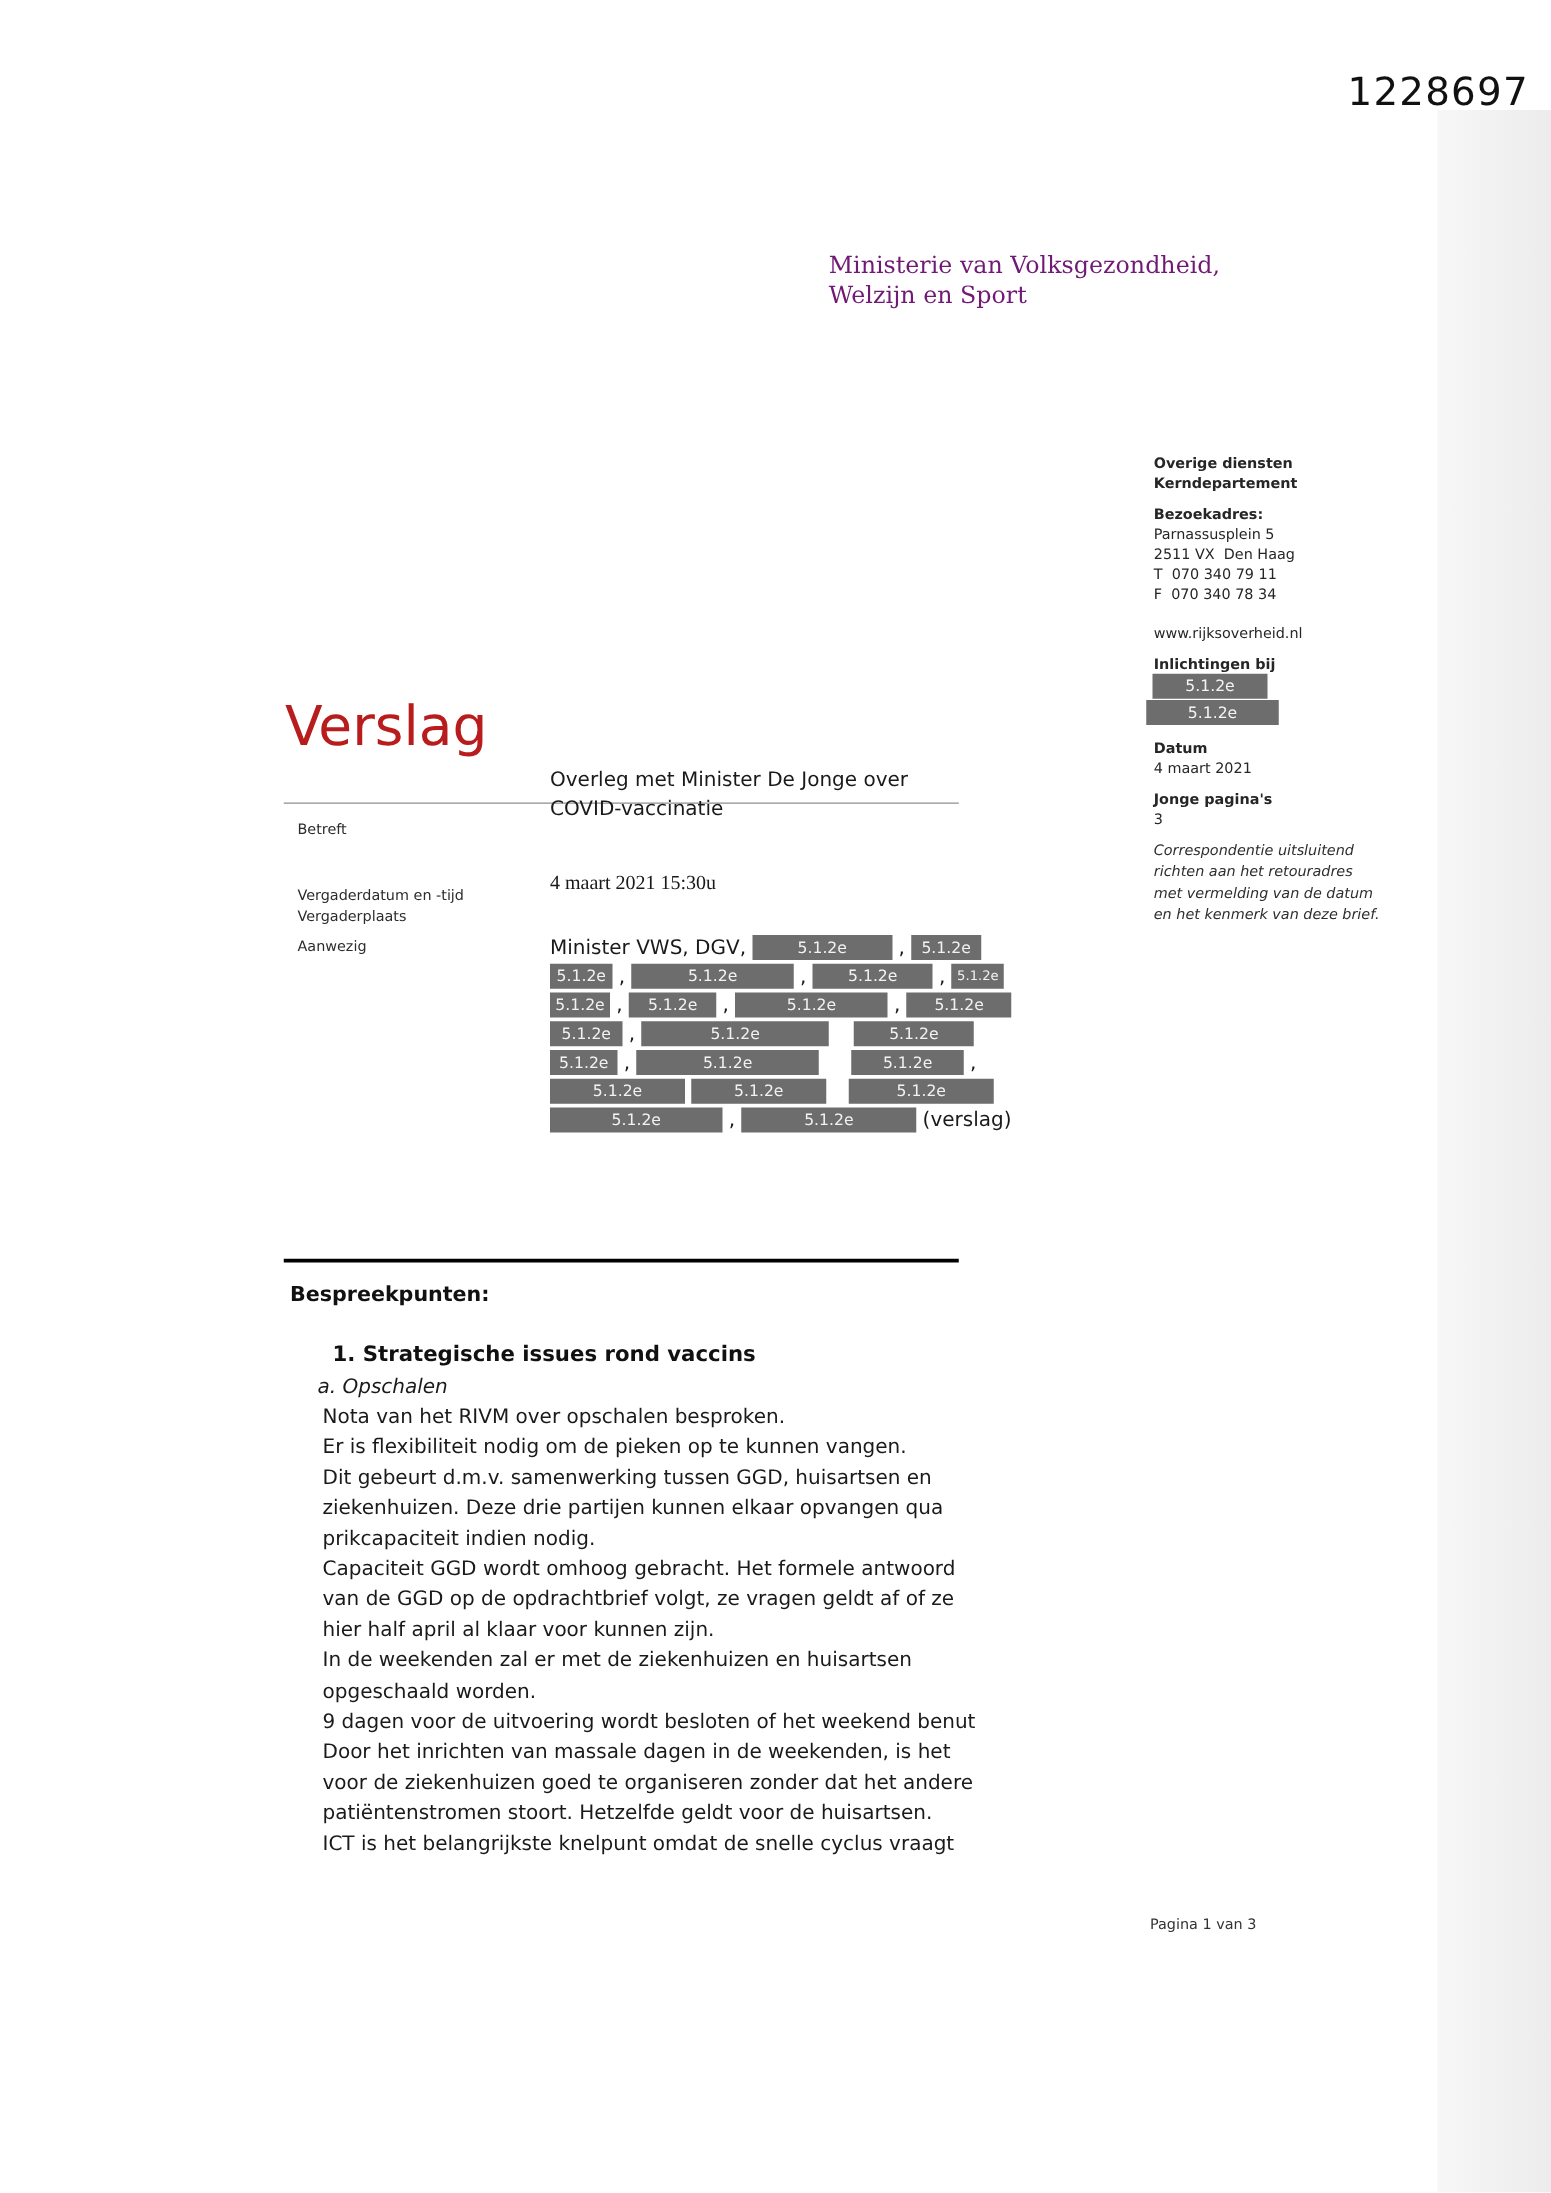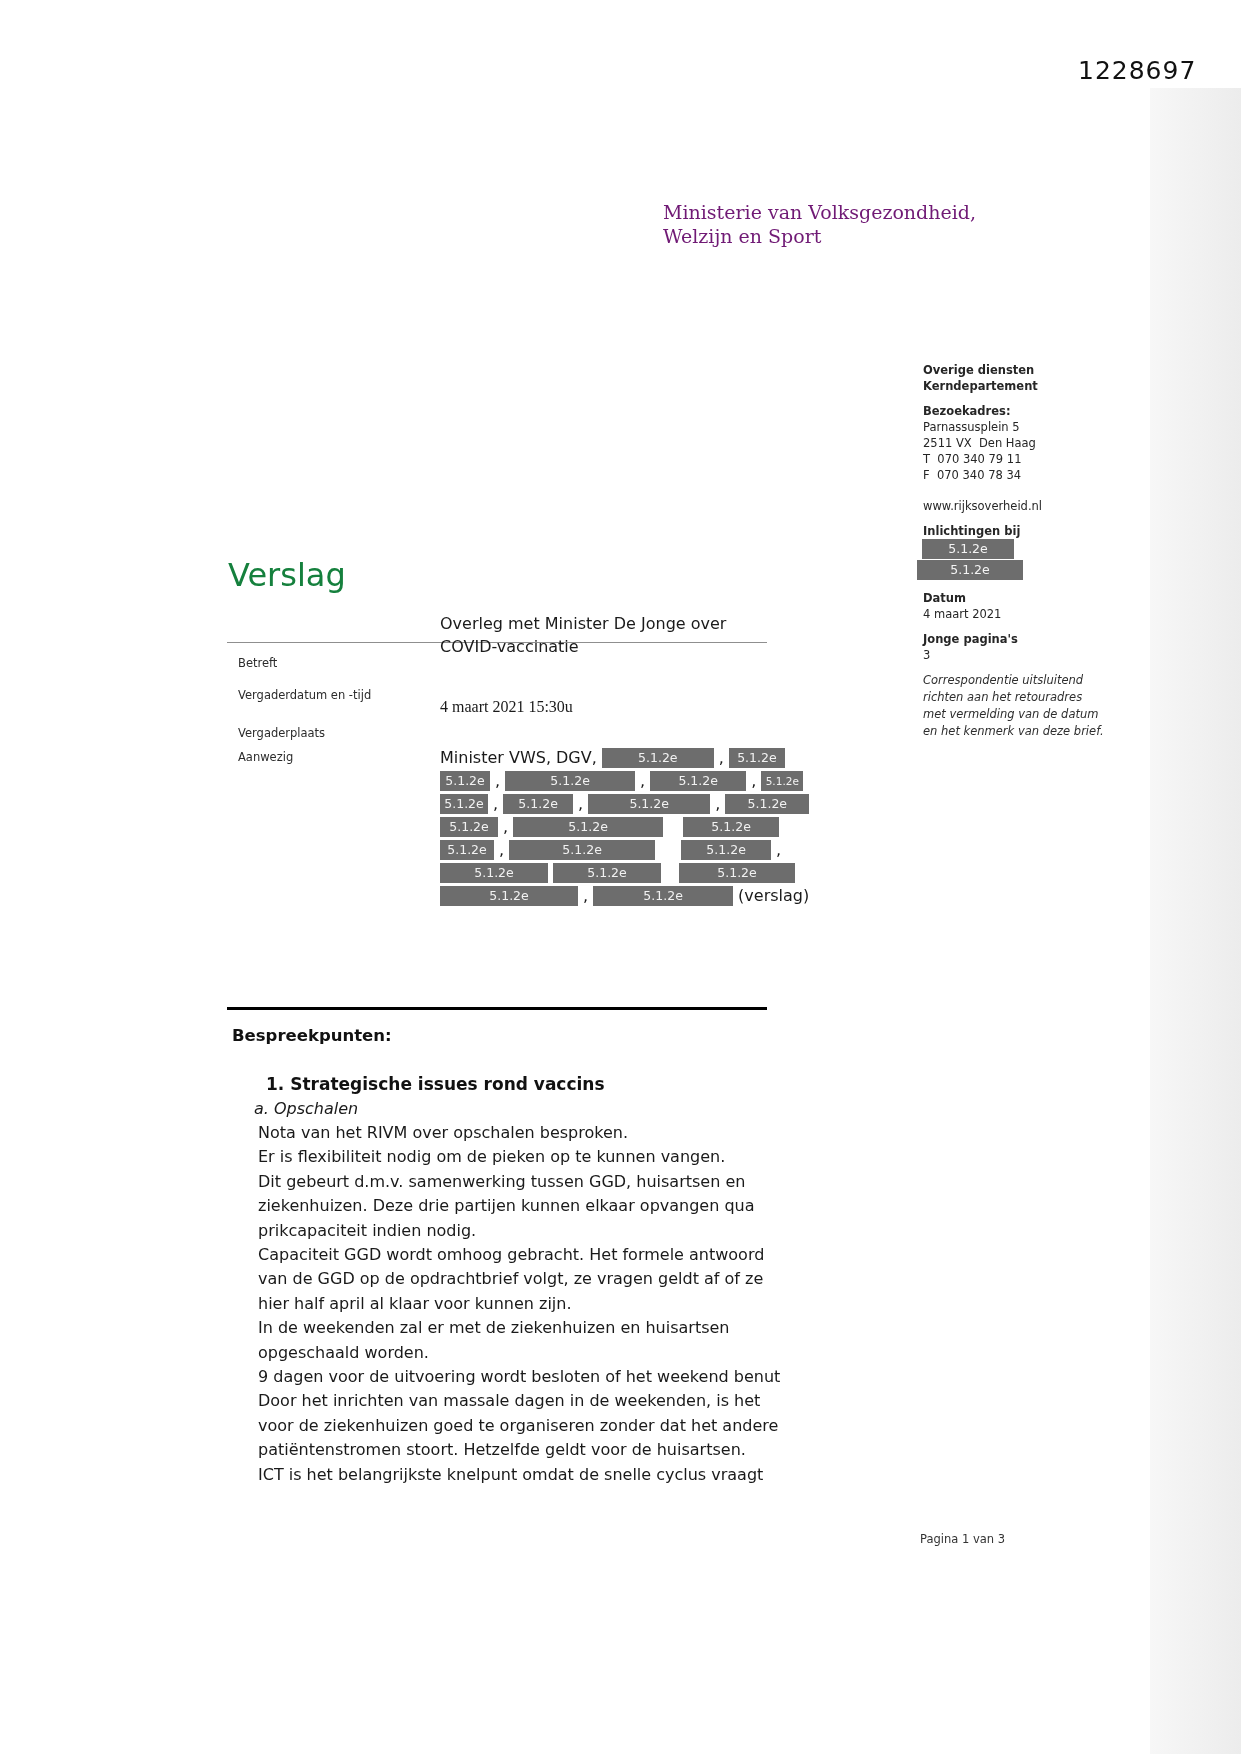--- a/index.html
+++ b/index.html
@@ -10,42 +10,42 @@
     font-family:"DejaVu Sans","Liberation Sans",sans-serif;
     color:#1a1a1a;
     overflow:hidden;
   }
   .scan-edge-right{
     position:absolute;left:1150px;top:88px;width:91px;height:1666px;
     background:linear-gradient(to right,#f7f7f7,#ececec);
   }
   .doc-number{
     position:absolute;left:1078px;top:56px;
-    font-size:25px;letter-spacing:1px;color:#111;
+    font-size:31px;letter-spacing:1px;color:#111;
   }
   .ministry{
     position:absolute;left:663px;top:200px;
     font-family:"DejaVu Serif","Liberation Serif",serif;
     font-size:19px;line-height:24px;color:#701a75;
   }
   
   .sidebar{position:absolute;left:923px;top:362px;width:185px;font-size:11.5px;line-height:16px;color:#262626;}
   .sb-bold{font-weight:bold;}
   .sb-gap-s{height:9px;}
   .sb-gap-m{height:15px;}
   .side-line{white-space:pre;}
   .sb-redact{
     background:#6d6d6d;color:#f4f4f4;height:20px;line-height:20px;
     text-align:center;font-size:12.5px;margin-bottom:1px;
   }
   .sb-redact1{width:92px;margin-left:-1px;}
   .sb-redact2{width:106px;margin-left:-6px;}
   .sb-note{font-style:italic;line-height:17px;color:#2e2e2e;}
   
-  .title{position:absolute;left:228px;top:556px;font-size:32px;color:#15803d;}
+  .title{position:absolute;left:228px;top:556px;font-size:44px;color:#b91c1c;}
   .rule-thin{position:absolute;left:227px;top:642px;width:540px;height:1px;background:#8f8f8f;}
   .rule-thick{position:absolute;left:227px;top:1007px;width:540px;height:3px;background:#000;}
   
   .meta-label{position:absolute;left:238px;font-size:11.5px;color:#2c2c2c;}
   .meta-value{position:absolute;left:440px;font-size:16px;line-height:23px;color:#1a1a1a;}
   .betreft-value{width:330px;}
   
   .attendees{position:absolute;left:440px;top:748px;width:388px;}
   .att-row{display:flex;align-items:flex-start;gap:5px;height:23px;}
   .att-text{font-size:16px;line-height:20px;white-space:pre;}
@@ -104,21 +104,21 @@
     <div class="sb-note">Correspondentie uitsluitend richten aan het retouradres met vermelding van de datum en het kenmerk van deze brief.</div>
   </div>
 
   <div class="title">Verslag</div>
 
   <div class="rule-thin"></div>
 
   <div class="meta-label" style="top:656px;">Betreft</div>
   <div class="meta-value betreft-value" style="top:612px;">Overleg met Minister De Jonge over COVID-vaccinatie</div>
 
-  <div class="meta-label" style="top:688px;text-align:right;">Vergaderdatum en -tijd</div>
+  <div class="meta-label" style="top:709px;text-align:right;">Vergaderdatum en -tijd</div>
   <div class="meta-value" style="top:695px;font-family:Liberation Serif, serif;">4 maart 2021 15:30u</div>
 
   <div class="meta-label" style="top:726px;">Vergaderplaats</div>
 
   <div class="meta-label" style="top:750px;">Aanwezig</div>
 
   <div class="attendees">
       <div class="att-row">
         <span class="att-text">Minister VWS, DGV,</span>
         <span class="redact" style="width: 112px;">5.1.2e</span>

